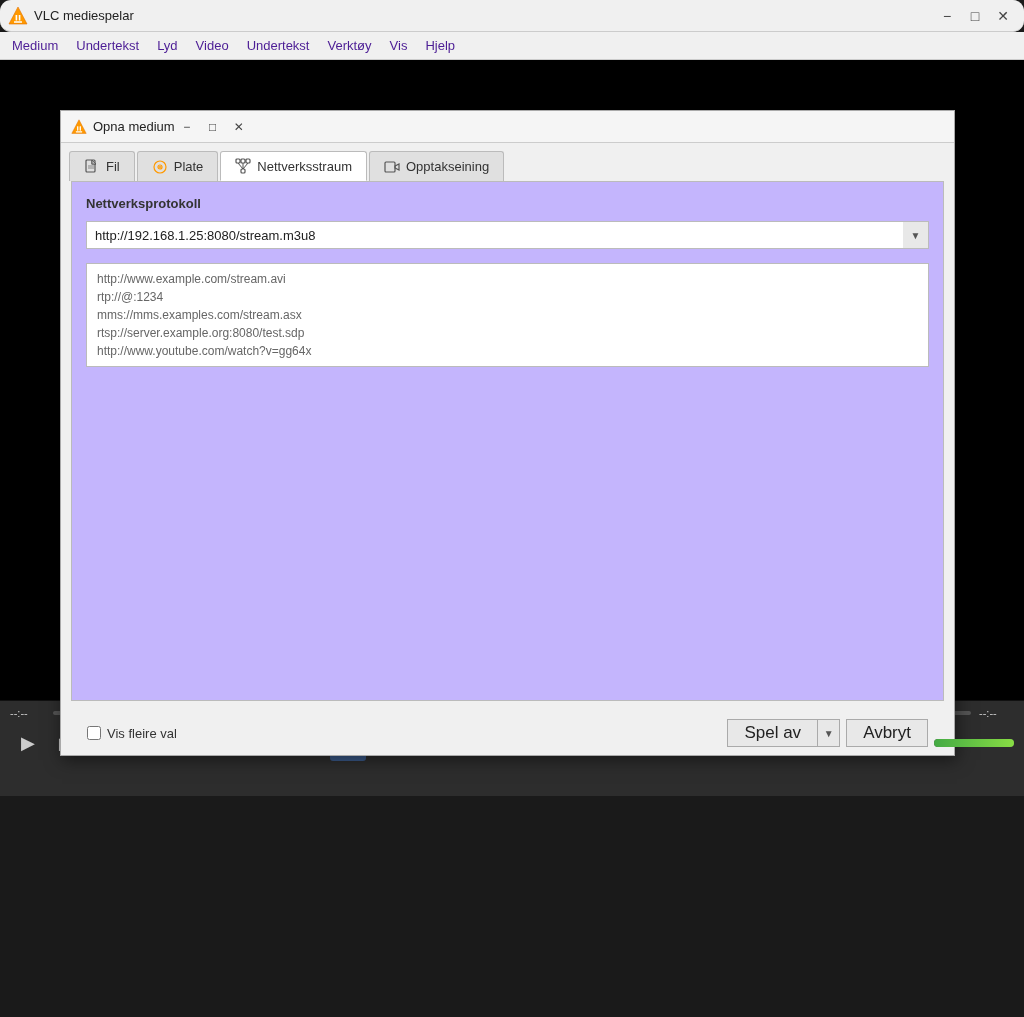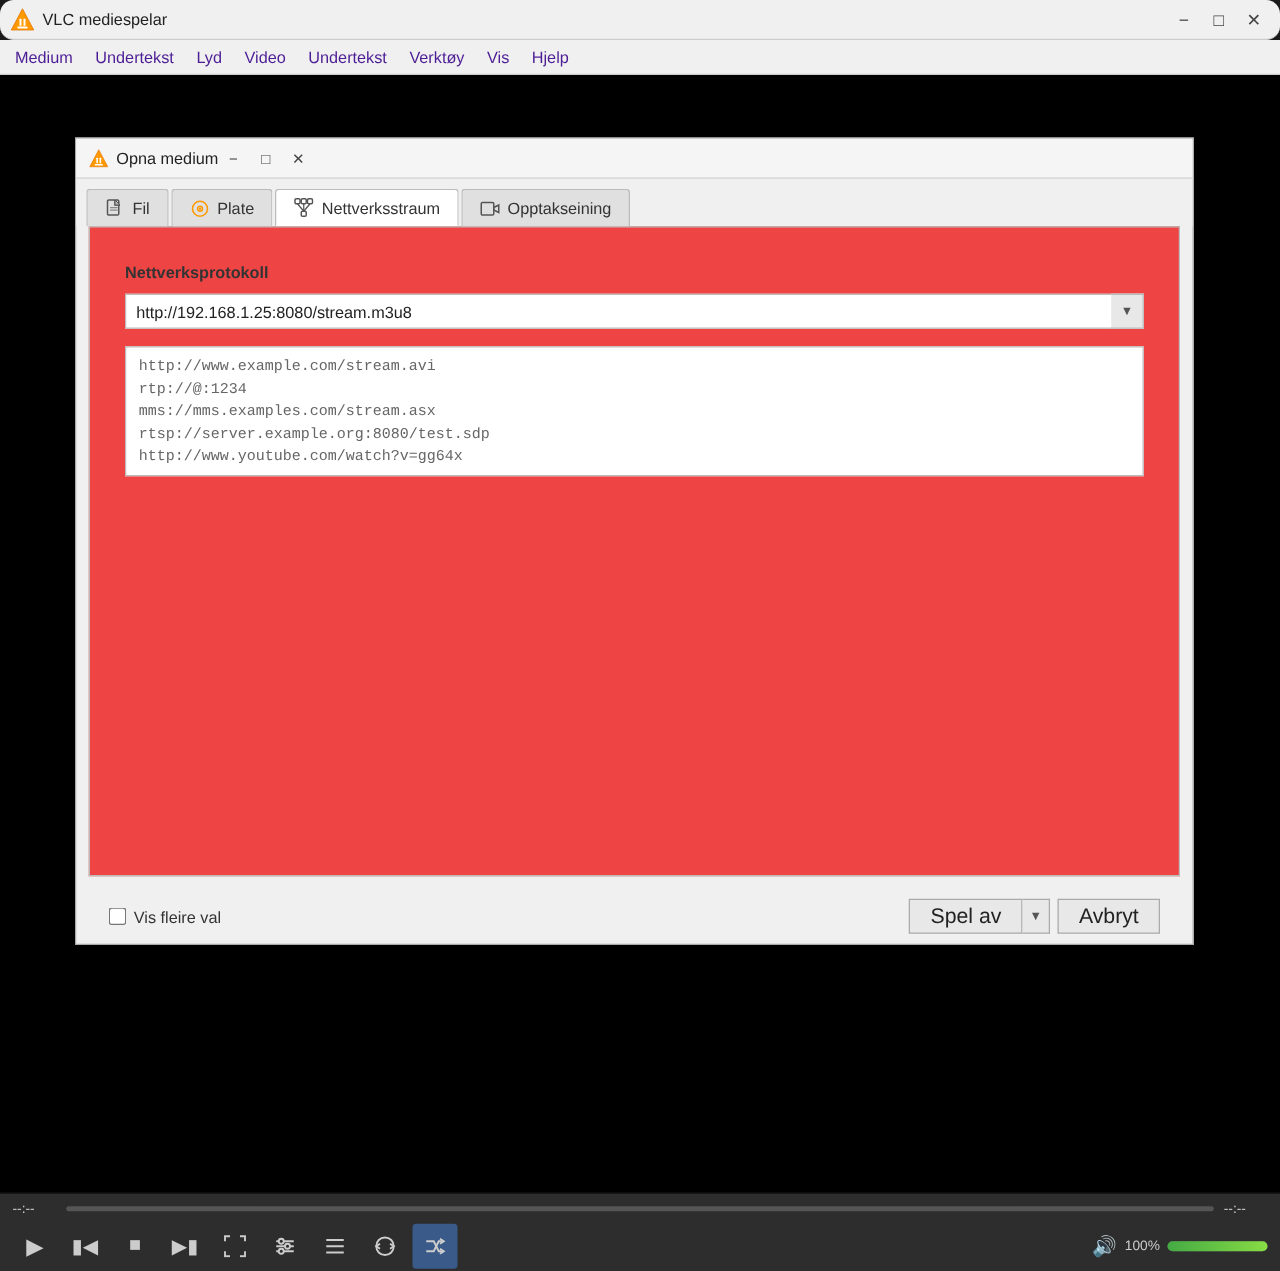--- a/index.html
+++ b/index.html
@@ -64,21 +64,21 @@
       cursor: pointer;
       border-radius: 2px;
       font-size: 13px;
       color: #4c1d95;
     }
 
     
     .main-area {
       background: #000;
       width: 1024px;
-      height: 894px;
+      height: 640px;
       position: relative;
     }
 
     
     .dialog {
       position: absolute;
       top: 50px;
       left: 60px;
       width: 895px;
       background: #f0f0f0;
@@ -136,24 +136,24 @@
       border-radius: 3px 3px 0 0;
     }
     .tab.active {
       background: #fff;
       border-bottom: 1px solid #fff;
       z-index: 1;
     }
 
     
     .dialog-content {
-      background: #ef4444;
+      background: #c4b5fd;
       margin: 0 10px 10px;
       border: 1px solid #bbb;
-      padding: 28px;
+      padding: 14px;
       min-height: 520px;
     }
 
     .section-title {
       font-size: 13px;
       font-weight: bold;
       color: #333;
       margin-bottom: 10px;
     }
     .field-label {
@@ -197,21 +197,20 @@
     
     .url-dropdown-list {
       border: 1px solid #bbb;
       background: #fff;
       padding: 6px 10px;
     }
     .url-dropdown-list .url-item {
       font-size: 12px;
       color: #666;
       padding: 2px 0;
-      font-family: Liberation Mono, monospace;
     }
 
     
     .dialog-footer {
       padding: 8px 26px;
       display: flex;
       align-items: center;
       justify-content: space-between;
     }
     .checkbox-wrap {

